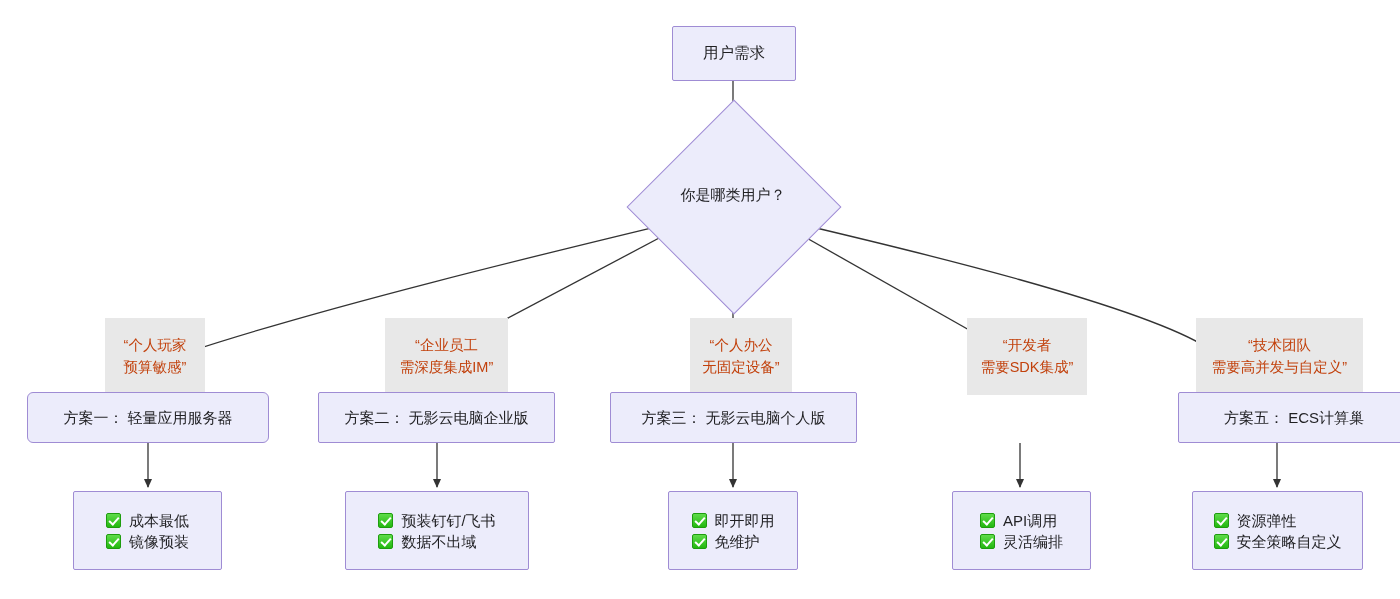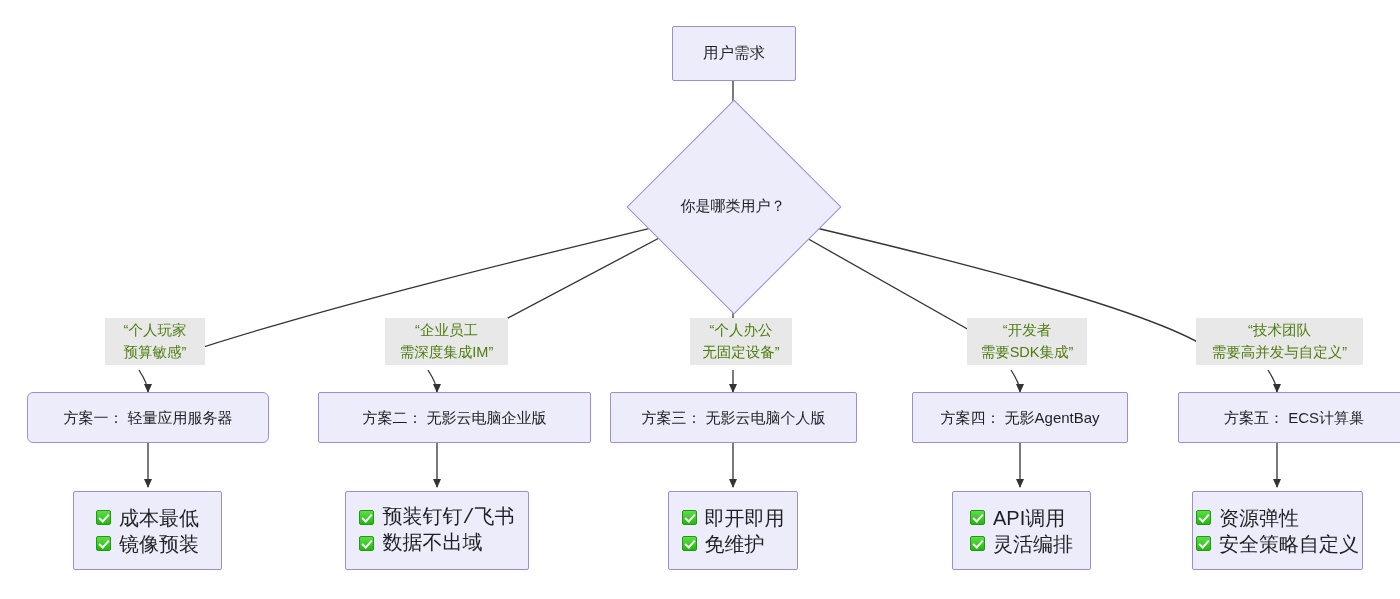--- a/index.html
+++ b/index.html
@@ -49,21 +49,21 @@
     width: 150px;
     height: 150px;
     background: #ececfb;
     border: 1px solid #9f8cd4;
     transform: rotate(45deg);
   }
   .diamond-label {
     position: absolute;
     z-index: 4;
     display: flex;
-    align-items: center;
+    align-items: flex-start;
     justify-content: center;
     font-size: 15px;
     color: #1f1f22;
     white-space: nowrap;
     font-family: Liberation Serif, serif;
   }
   .node-feature {
     flex-direction: column;
     align-items: flex-start;
     justify-content: center;
@@ -72,21 +72,21 @@
   .feat-list {
     display: flex;
     flex-direction: column;
     gap: 6px;
     margin: 0 auto;
   }
   .feat-row {
     display: flex;
     align-items: center;
     gap: 8px;
-    font-size: 20px;
+    font-size: 15px;
     line-height: 1;
   }
   .check-icon {
     display: inline-block;
     width: 15px;
     height: 15px;
     position: relative;
     flex: 0 0 15px;
     border-radius: 2px;
     background: linear-gradient(#5fdc4a, #23b810);
@@ -101,25 +101,25 @@
     width: 4px;
     height: 8px;
     border: solid #ffffff;
     border-width: 0 2px 2px 0;
     transform: rotate(42deg);
   }
   .edge-label {
     position: absolute;
     z-index: 2;
     background: #e8e8e8;
-    color: #4d7c0f;
+    color: #c2410c;
     font-size: 14.5px;
     line-height: 1.55;
     text-align: center;
-    padding: 1px 4px;
+    padding: 16px 4px;
     white-space: nowrap;
   }
   .edge-label span {
     display: block;
   }
 </style>
 </head>
 <body>
 
 <div id="diagram">
@@ -180,47 +180,44 @@
     <span>无固定设备”</span>
   </div>
   <div class="edge-label" style="left:1196px; top:318px; width:159px;">
     <span>“技术团队</span>
     <span>需要高并发与自定义”</span>
   </div>
 
   <div class="node" style="left:27px; top:392px; width:242px; height:51px;border-radius:6px;">
     <span>方案一： 轻量应用服务器</span>
   </div>
-  <div class="node" style="left:318px; top:392px; width:273px; height:51px;">
+  <div class="node" style="left:318px; top:392px; width:237px; height:51px;">
     <span>方案二： 无影云电脑企业版</span>
   </div>
   <div class="node" style="left:610px; top:392px; width:247px; height:51px;">
     <span>方案三： 无影云电脑个人版</span>
   </div>
-  <div class="node" style="left:912px; top:392px; width:216px; height:51px;">
-    <span>方案四： 无影AgentBay</span>
-  </div>
   <div class="node" style="left:1178px; top:392px; width:232px; height:51px;">
     <span>方案五： ECS计算巢</span>
   </div>
 
   <div class="node node-feature" style="left:73px; top:491px; width:149px; height:79px;">
     <div class="feat-list">
       <div class="feat-row">
         <span class="check-icon"></span>
         <span>成本最低</span>
       </div>
       <div class="feat-row">
         <span class="check-icon"></span>
         <span>镜像预装</span>
       </div>
     </div>
   </div>
 
-  <div class="node node-feature" style="left:345px; top:491px; width:184px; height:79px;font-family:Liberation Mono, monospace;">
+  <div class="node node-feature" style="left:345px; top:491px; width:184px; height:79px;">
     <div class="feat-list">
       <div class="feat-row">
         <span class="check-icon"></span>
         <span>预装钉钉/飞书</span>
       </div>
       <div class="feat-row">
         <span class="check-icon"></span>
         <span>数据不出域</span>
       </div>
     </div>

